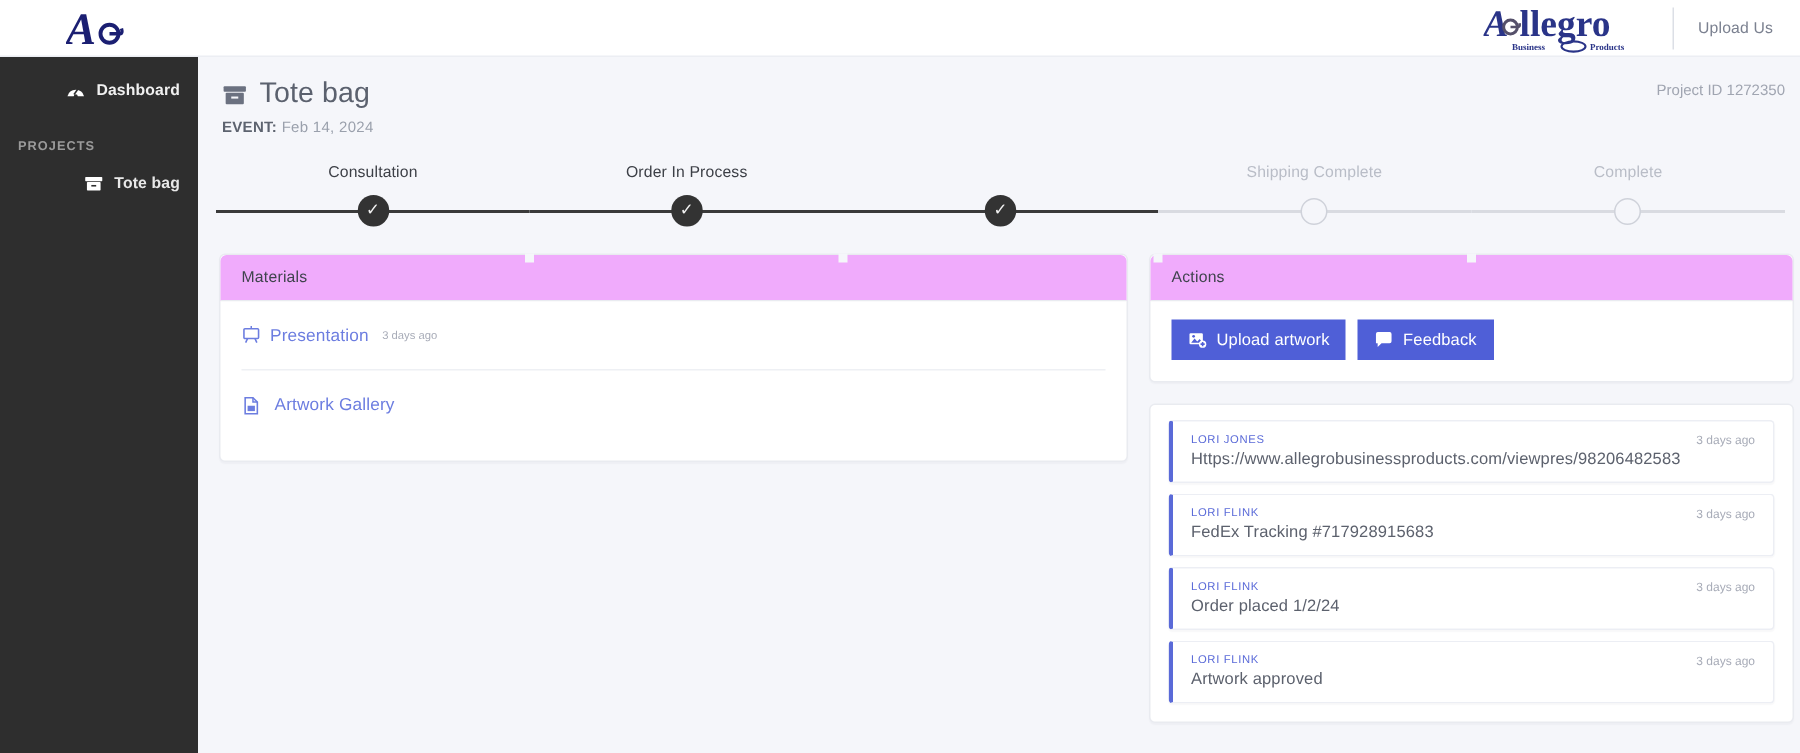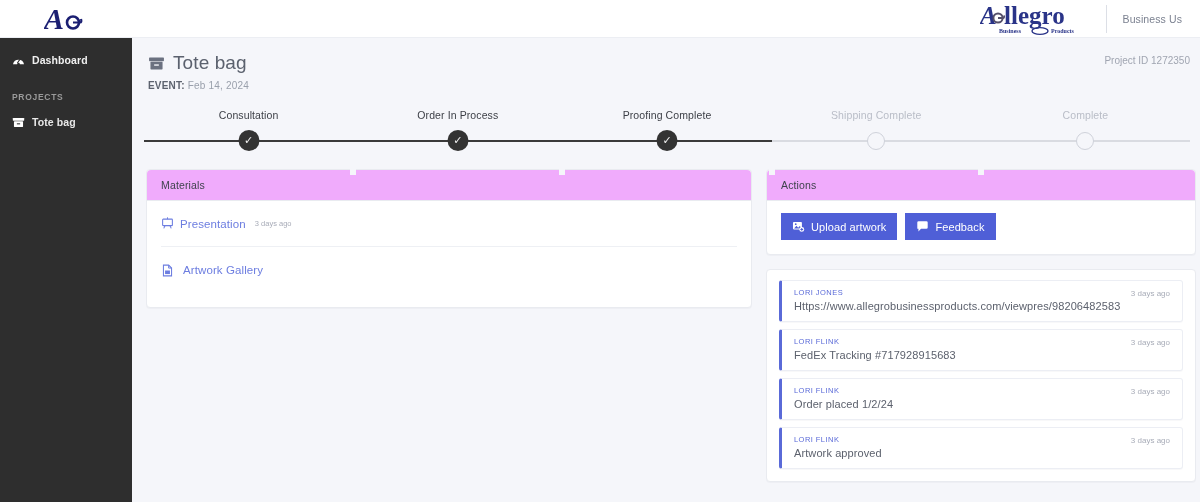--- a/index.html
+++ b/index.html
@@ -47,20 +47,21 @@
     position: absolute; left: 0; top: 38px;
     width: 132px; height: 464px;
     background: #2e2e2e;
     padding-top: 8px;
   }
   .side-item {
     display: flex; align-items: center; gap: 7px;
     height: 28px; padding: 0 12px;
     color: #f0f0f0; font-size: 10.5px; font-weight: bold;
     letter-spacing: .1px;
+    justify-content: flex-end;
   }
   .side-item .ico { width: 13px; height: 13px; display: flex;
     align-items: center; justify-content: center; flex: 0 0 13px; }
   .side-item .ico svg { display: block; }
   .side-section {
     padding: 18px 12px 6px 12px;
     color: #9a9a9a; font-size: 8.5px; font-weight: bold;
     letter-spacing: .7px;
   }
   .side-item.project { color: #e8e8e8; font-weight: bold; font-size: 10.5px; }
@@ -212,21 +213,21 @@
         <text x="0" y="22" font-family="'Liberation Serif', serif" font-size="25" font-weight="bold" font-style="italic" fill="#2a3488">A</text>
         <circle cx="18" cy="16" r="4.6" fill="none" stroke="#55506a" stroke-width="2"></circle>
         <path d="M18 16 L23 16 Q24.5 16 24 13.5" fill="none" stroke="#55506a" stroke-width="1.8"></path>
         <text x="24" y="22" font-family="'Liberation Serif', serif" font-size="25" font-weight="bold" fill="#2a3488">llegro</text>
         <text x="19" y="31" font-family="'Liberation Serif', serif" font-size="6" font-weight="bold" fill="#2a3488">Business</text>
         <ellipse cx="60" cy="29" rx="8" ry="3.4" fill="none" stroke="#2a3488" stroke-width="1.4"></ellipse>
         <text x="71" y="31" font-family="'Liberation Serif', serif" font-size="6" font-weight="bold" fill="#2a3488">Products</text>
       </svg>
     </div>
     <div class="topbar-divider"></div>
-    <div class="contact-us">Business Us</div>
+    <div class="contact-us">Upload Us</div>
   </div>
 </div>
 
 <div class="sidebar">
   <div class="side-item">
     <span class="ico">
       <svg width="13" height="13" viewBox="0 0 16 16">
         <path d="M1.2 12.5 A7 7 0 0 1 14.8 12.5 Z" fill="#ffffff"></path>
         <circle cx="8" cy="12.5" r="1.6" fill="#2e2e2e"></circle>
         <rect x="7.4" y="6.5" width="1.3" height="5" fill="#2e2e2e" transform="rotate(35 8 9)"></rect>
@@ -279,21 +280,20 @@
 
     <div class="step">
       <div class="step-label">Order In Process</div>
       <div class="step-track">
           <div class="step-gap"></div>
         </div>
       <div class="step-node">✓</div>
     </div>
 
     <div class="step">
-      <div class="step-label">Proofing Complete</div>
       <div class="step-track">
           <div class="step-gap"></div>
         </div>
       <div class="step-node">✓</div>
     </div>
 
     <div class="step pending">
       <div class="step-label">Shipping Complete</div>
       <div class="step-track">
           <div class="step-gap"></div>

